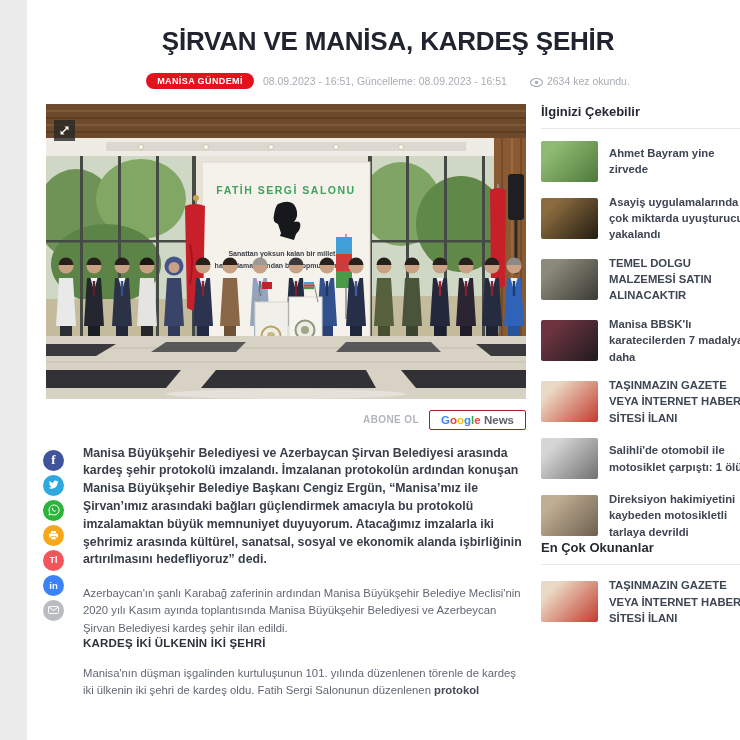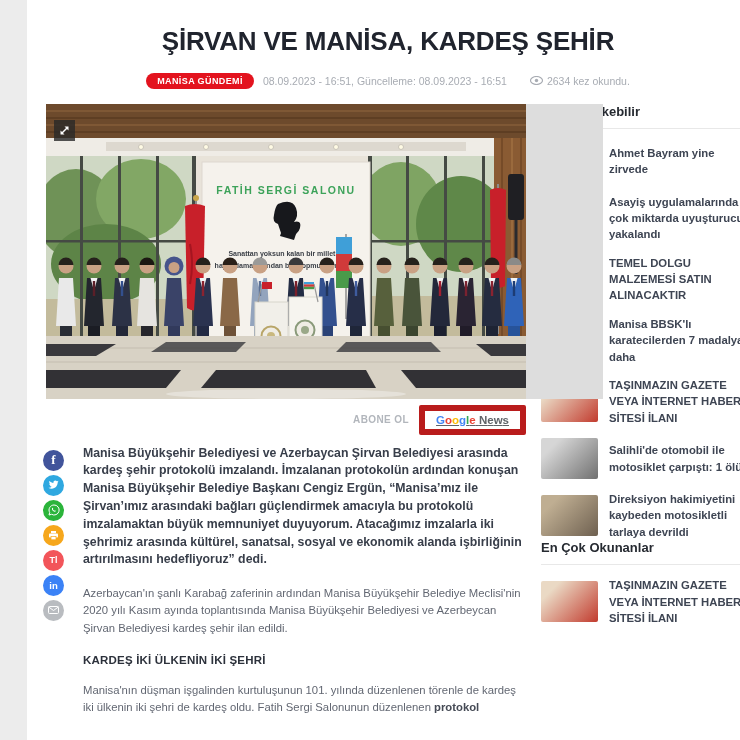--- a/index.html
+++ b/index.html
@@ -15,50 +15,50 @@
     color:#20242e;line-height:1.25;letter-spacing:-0.2px;
   }
   .meta-row{
     display:flex;justify-content:center;align-items:center;gap:9px;
     margin-top:15px;font-size:10.5px;color:#a8acb3;
   }
   .badge{
     background:#e3131e;color:#fff;font-size:9px;font-weight:bold;
     padding:3px 11px;border-radius:9px;letter-spacing:.4px;cursor:pointer;
   }
-  .views{display:flex;align-items:center;gap:4px;margin-left:14px;}
+  .views{display:flex;align-items:flex-end;gap:4px;margin-left:14px;}
   
   .main{display:flex;gap:15px;padding-left:19px;margin-top:15px;}
   .left-col{width:480px;flex:none;}
   .sidebar{width:208px;flex:none;}
   
-  .photo{position:relative;width:557px;height:295px;overflow:hidden;background:#ddd;}
+  .photo{position:relative;width:480px;height:295px;overflow:hidden;background:#ddd;}
   .photo svg{display:block;}
   .expand-btn{
     position:absolute;left:8px;top:16px;width:21px;height:21px;background:rgba(40,40,40,.8);
     display:flex;align-items:center;justify-content:center;cursor:pointer;
   }
   
   .subscribe{display:flex;justify-content:flex-end;align-items:center;gap:10px;margin-top:11px;height:20px;}
   .subscribe-label{font-size:10px;font-weight:bold;color:#b2b6bc;letter-spacing:.4px;}
   .gnews-btn{
-    border:6px solid #b91c1c;background:#fff;border-radius:2px;padding:3px 11px;
-    font-size:11.5px;font-weight:bold;color:#5f6368;cursor:pointer;text-decoration:underline;
+    border:1px solid #b91c1c;background:#fff;border-radius:2px;padding:3px 11px;
+    font-size:11.5px;font-weight:bold;color:#5f6368;cursor:pointer;
   }
   
   .article{position:relative;padding-left:37px;margin-top:15px;}
   .share-col{position:absolute;left:-3px;top:5px;display:flex;flex-direction:column;gap:4px;}
   .share-btn{
     width:21px;height:21px;border-radius:50%;display:flex;align-items:center;justify-content:center;
     color:#fff;cursor:pointer;font-size:10px;font-weight:bold;
   }
   .share-btn svg{display:block;}
   .lead{font-size:12.3px;font-weight:bold;color:#383e4a;line-height:1.45;width:443px;}
   .para{font-size:11.3px;color:#626772;line-height:1.52;width:443px;margin-top:16px;}
-  .subhead{font-size:11.5px;font-weight:bold;color:#2c313b;margin-top:17px;letter-spacing:.2px;}
+  .subhead{font-size:11.5px;font-weight:bold;color:#2c313b;letter-spacing:.2px;}
   .para b{color:#454a55;}
   
   .side-heading{
     font-size:13px;font-weight:bold;color:#262a31;padding-bottom:9px;
     border-bottom:1px solid #e8e8e8;
   }
   .side-heading.second{}
   .side-item{display:flex;gap:11px;align-items:center;margin-top:12px;cursor:pointer;}
   .thumb{width:57px;height:41px;flex:none;border-radius:2px;background:#ccc;}
   .side-title{font-size:11.3px;font-weight:bold;color:#3e4553;line-height:1.45;}

